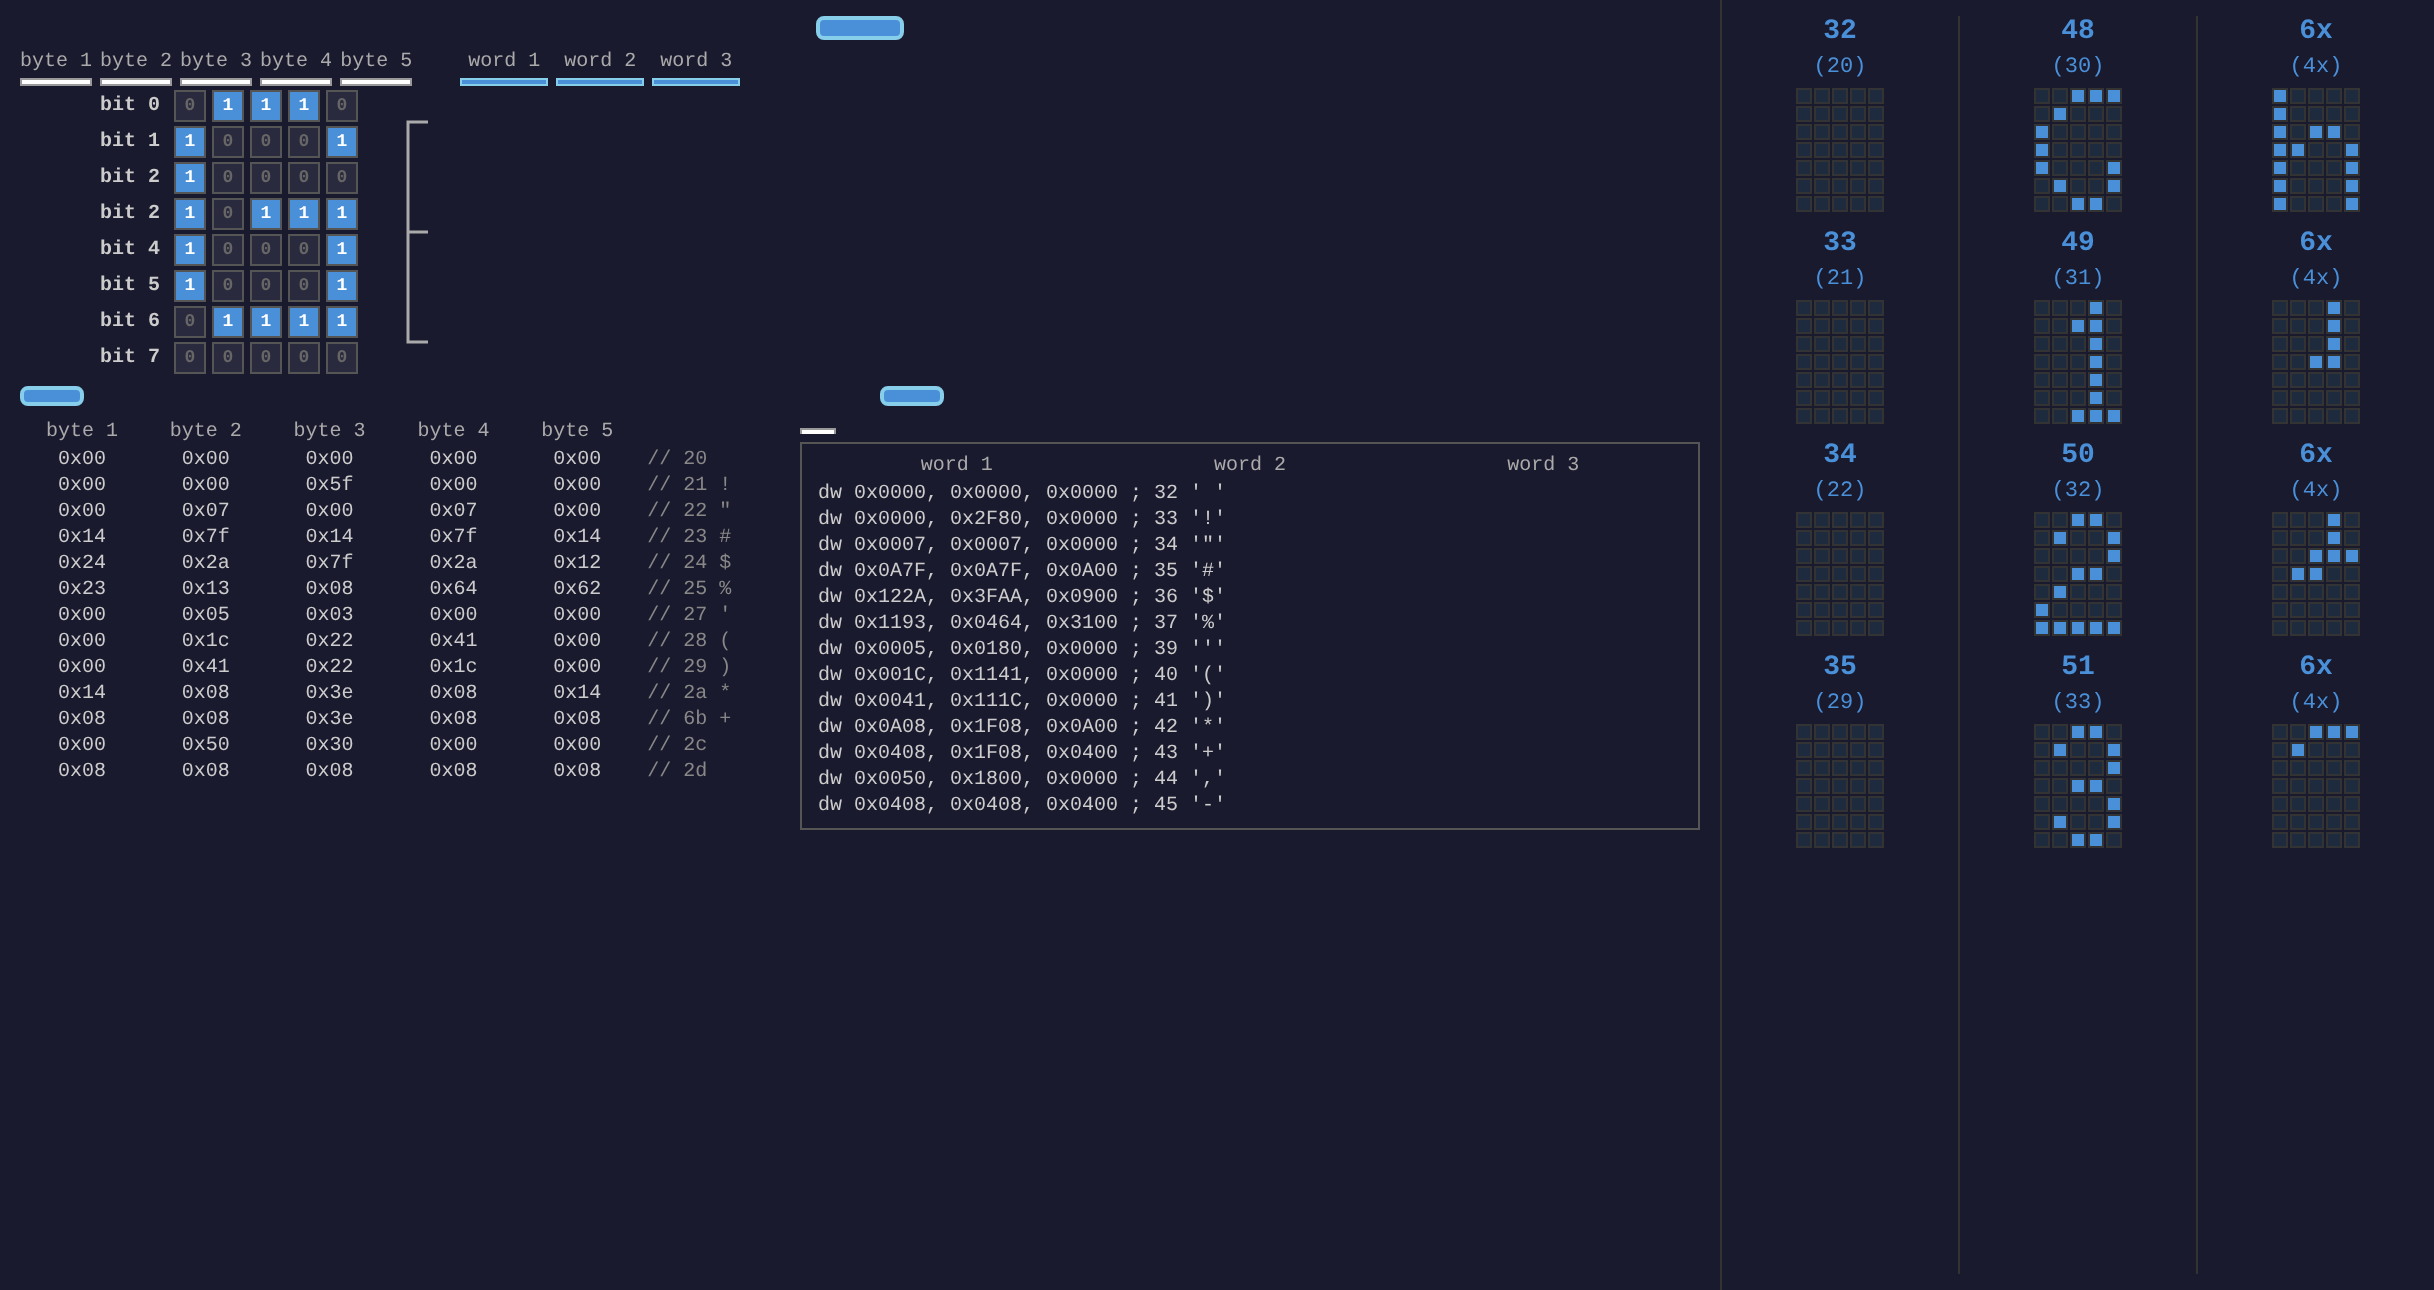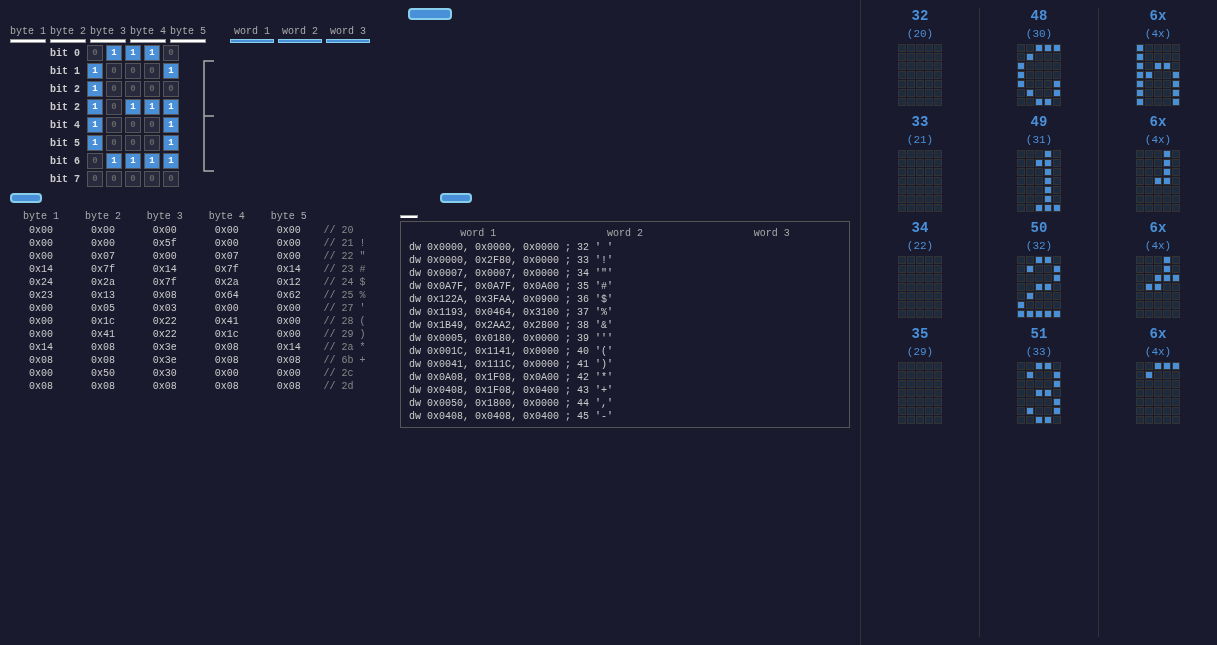--- a/index.html
+++ b/index.html
@@ -587,23 +587,20 @@
                 <tr>
                   <td colspan="3" style="text-align: left; font-family: &quot;Courier New&quot;, monospace; font-size: 10px; color: rgb(204, 204, 204);">dw 0x0A7F, 0x0A7F, 0x0A00 ;  35  '#'</td>
                 </tr>
                 <tr>
                   <td colspan="3" style="text-align: left; font-family: &quot;Courier New&quot;, monospace; font-size: 10px; color: rgb(204, 204, 204);">dw 0x122A, 0x3FAA, 0x0900 ;  36  '$'</td>
                 </tr>
                 <tr>
                   <td colspan="3" style="text-align: left; font-family: &quot;Courier New&quot;, monospace; font-size: 10px; color: rgb(204, 204, 204);">dw 0x1193, 0x0464, 0x3100 ;  37  '%'</td>
                 </tr>
                 <tr>
-                  <td colspan="3" style="text-align: left; font-family: &quot;Courier New&quot;, monospace; font-size: 10px; color: rgb(204, 204, 204);">dw 0x1B49, 0x2AA2, 0x2800 ;  38  '&amp;'</td>
-                </tr>
-                <tr>
                   <td colspan="3" style="text-align: left; font-family: &quot;Courier New&quot;, monospace; font-size: 10px; color: rgb(204, 204, 204);">dw 0x0005, 0x0180, 0x0000 ;  39  '''</td>
                 </tr>
                 <tr>
                   <td colspan="3" style="text-align: left; font-family: &quot;Courier New&quot;, monospace; font-size: 10px; color: rgb(204, 204, 204);">dw 0x001C, 0x1141, 0x0000 ;  40  '('</td>
                 </tr>
                 <tr>
                   <td colspan="3" style="text-align: left; font-family: &quot;Courier New&quot;, monospace; font-size: 10px; color: rgb(204, 204, 204);">dw 0x0041, 0x111C, 0x0000 ;  41  ')'</td>
                 </tr>
                 <tr>
                   <td colspan="3" style="text-align: left; font-family: &quot;Courier New&quot;, monospace; font-size: 10px; color: rgb(204, 204, 204);">dw 0x0A08, 0x1F08, 0x0A00 ;  42  '*'</td>

